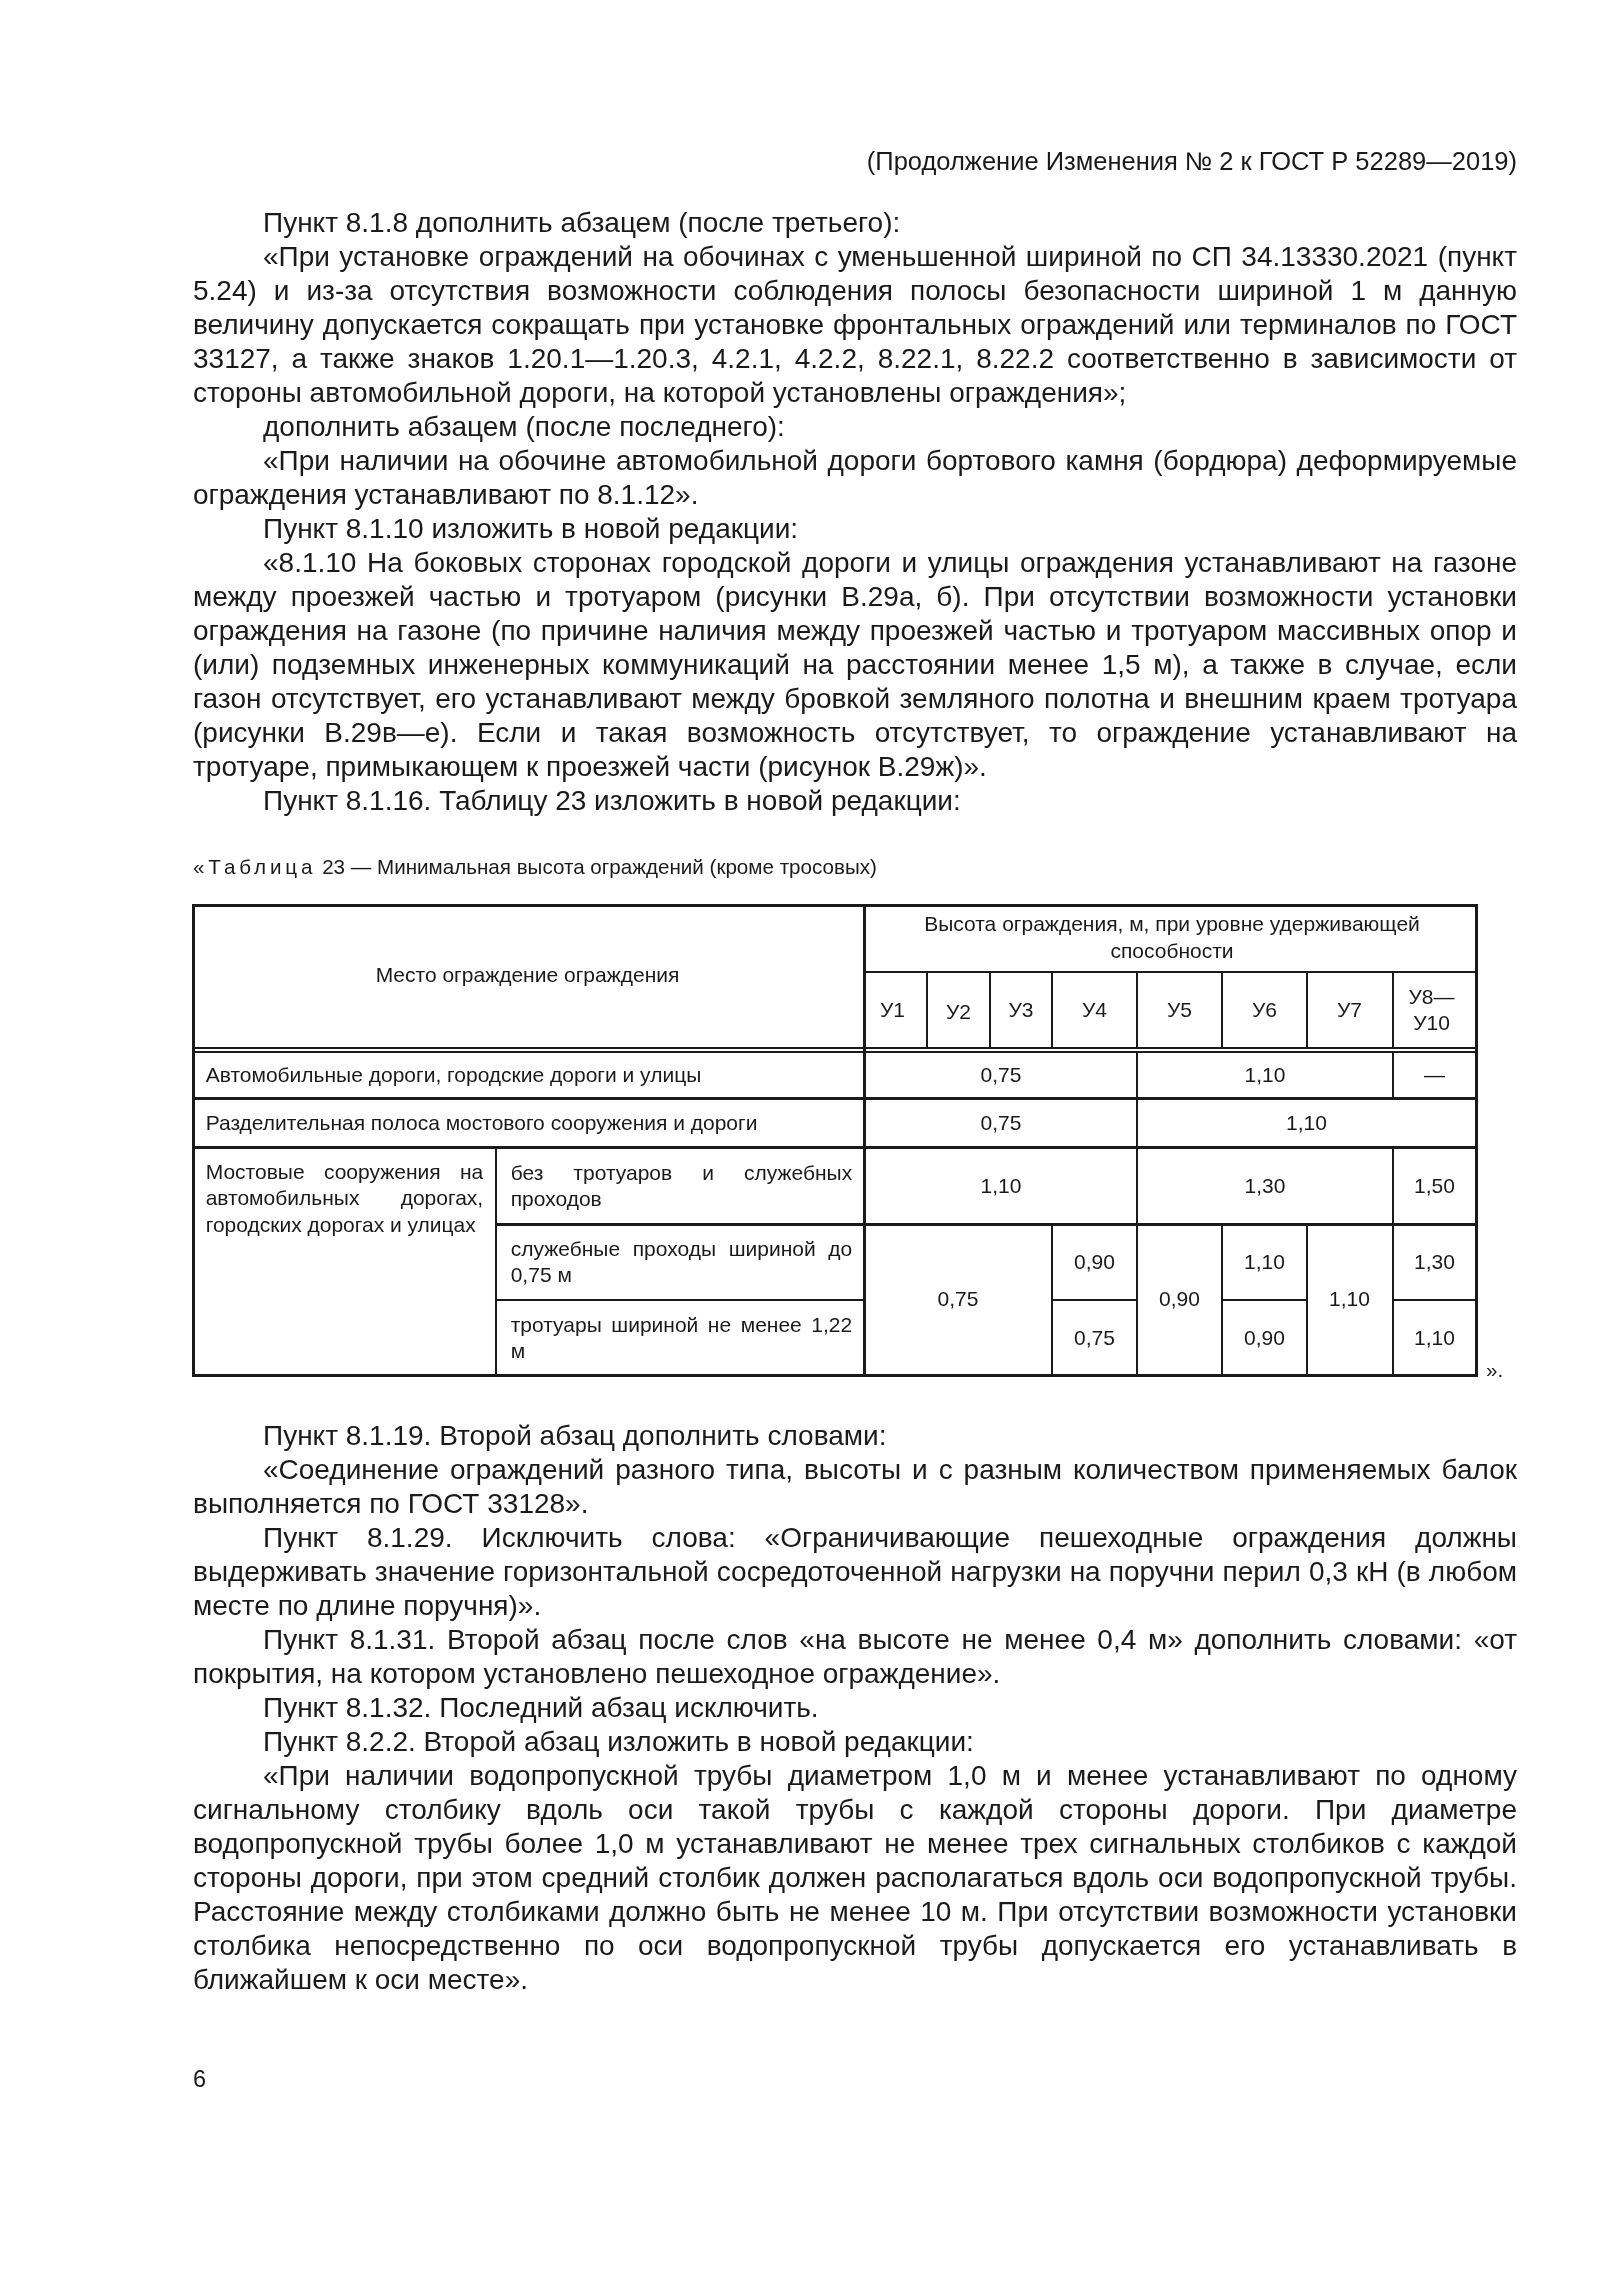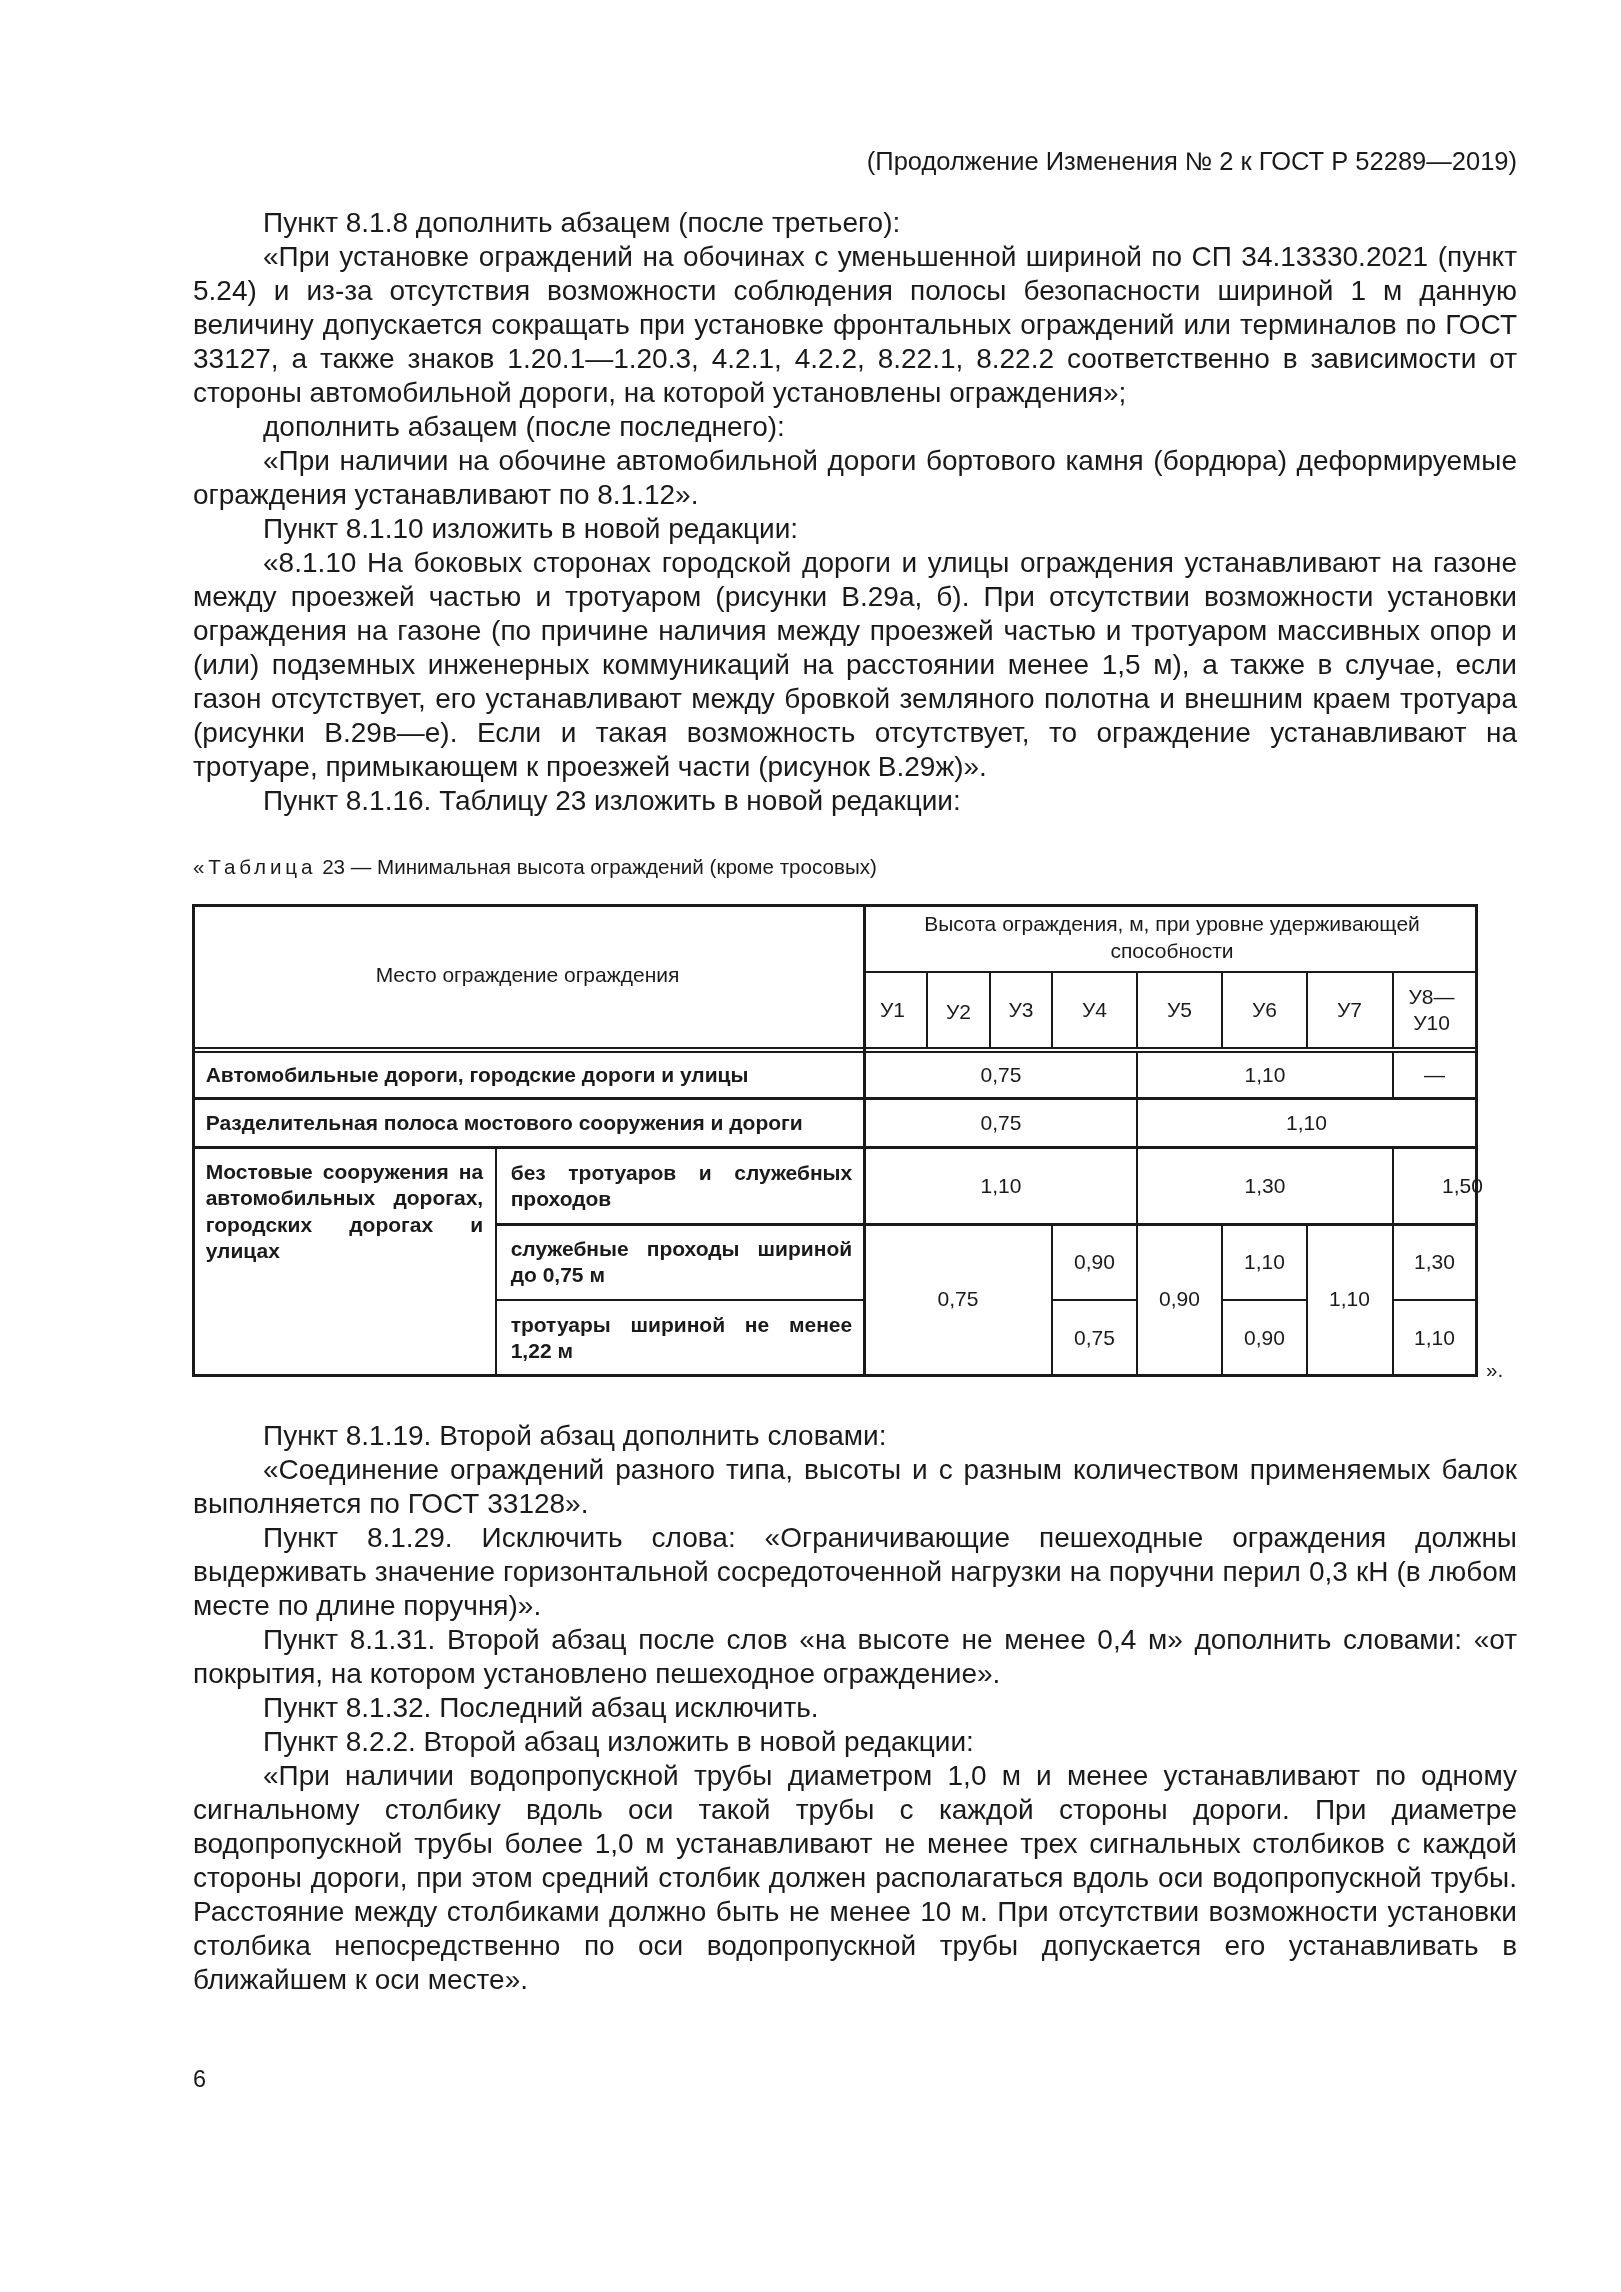--- a/index.html
+++ b/index.html
@@ -6,21 +6,21 @@
   body { width: 1621px; height: 2293px; position: relative; overflow: hidden;
          font-family: "Liberation Sans", sans-serif; color: #1a1a1a; }
   .header { position: absolute; top: 147px; right: 104px; font-size: 25.5px; }
   .body-text { position: absolute; left: 193px; width: 1324px; font-size: 28px; line-height: 34px; text-align: justify; }
   .p { margin: 0; text-indent: 70px; }
   .caption { position: absolute; left: 193px; top: 855px; font-size: 20.6px; }
   .caption .spaced { letter-spacing: 3.9px; }
   .tbl { position: absolute; left: 192px; top: 904px; width: 1286px; height: 473px; }
   .ln { position: absolute; background: #1a1a1a; }
   .cell { position: absolute; display: flex; align-items: center; justify-content: center; text-align: center; font-size: 21px; line-height: 26.5px; }
-  .cell.l { justify-content: flex-start; text-align: justify; padding-left: 13.7px; padding-right: 11.8px; box-sizing: border-box; font-weight: bold; }
+  .cell.l { justify-content: flex-start; text-align: justify; padding-left: 13.7px; padding-right: 11.8px; box-sizing: border-box; }
   .cell.top { align-items: flex-start; padding-top: 9.8px; box-sizing: border-box; }
   .close-quote { position: absolute; left: 1486px; top: 1358px; font-size: 20.6px; }
   .page-num { position: absolute; left: 193px; top: 2066px; font-size: 23.5px; }
 </style>
 </head>
 <body>
 
 <div class="header">(Продолжение Изменения № 2 к ГОСТ Р 52289—2019)</div>
 
 <div class="body-text" style="top: 206px;">
@@ -92,21 +92,21 @@
   <div class="cell" style="left:1202px;top:149px;width:81px;height:44px;">—</div>
 
   <div class="cell l" style="left:0;top:196px;width:671px;height:46px;">Разделительная полоса мостового сооружения и дороги</div>
   <div class="cell" style="left:674px;top:196px;width:270px;height:46px;">0,75</div>
   <div class="cell" style="left:946px;top:196px;width:337px;height:46px;">1,10</div>
 
   <div class="cell l top" style="left:0;top:245px;width:303px;height:225px;">Мостовые сооружения на автомобильных дорогах, городских дорогах и улицах</div>
   <div class="cell l" style="left:305px;top:245px;width:367px;height:74px;">без тротуаров и служебных проходов</div>
   <div class="cell" style="left:674px;top:245px;width:270px;height:74px;">1,10</div>
   <div class="cell" style="left:946px;top:245px;width:254px;height:74px;">1,30</div>
-  <div class="cell" style="left:1202px;top:245px;width:81px;height:74px;padding-left:28px;">1,50</div>
+  <div class="cell" style="left:1202px;top:245px;width:81px;height:74px;">1,50</div>
 
   <div class="cell l" style="left:305px;top:321px;width:367px;height:74px;">служебные проходы шириной до 0,75 м</div>
   <div class="cell l" style="left:305px;top:397px;width:367px;height:74px;">тротуары шириной не менее 1,22 м</div>
 
   <div class="cell" style="left:674px;top:321px;width:184px;height:149px;">0,75</div>
   <div class="cell" style="left:861px;top:321px;width:83px;height:74px;">0,90</div>
   <div class="cell" style="left:861px;top:397px;width:83px;height:74px;">0,75</div>
   <div class="cell" style="left:946px;top:321px;width:83px;height:149px;">0,90</div>
   <div class="cell" style="left:1031px;top:321px;width:83px;height:74px;">1,10</div>
   <div class="cell" style="left:1031px;top:397px;width:83px;height:74px;">0,90</div>

